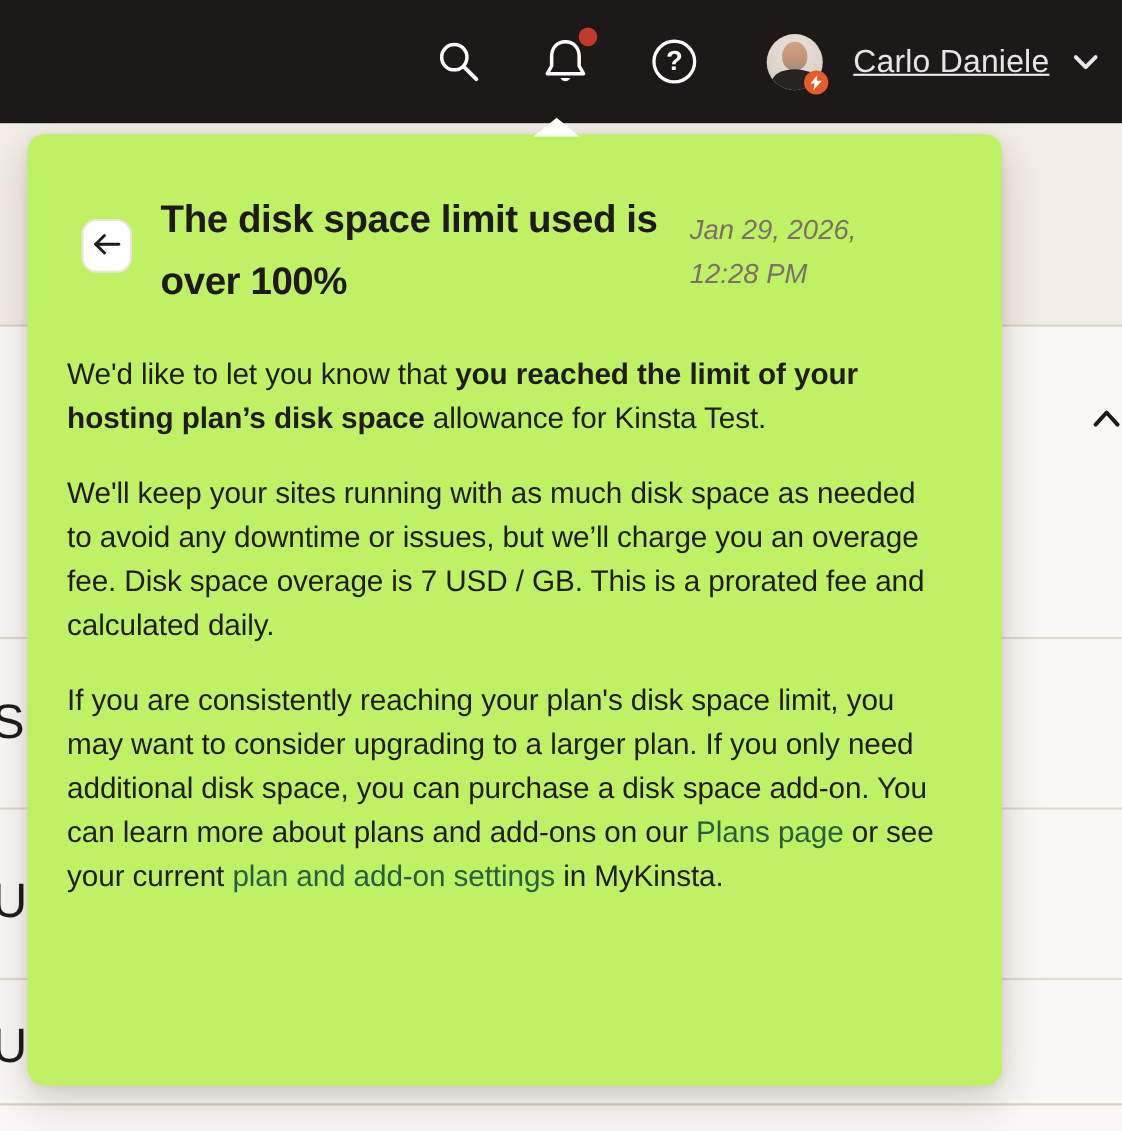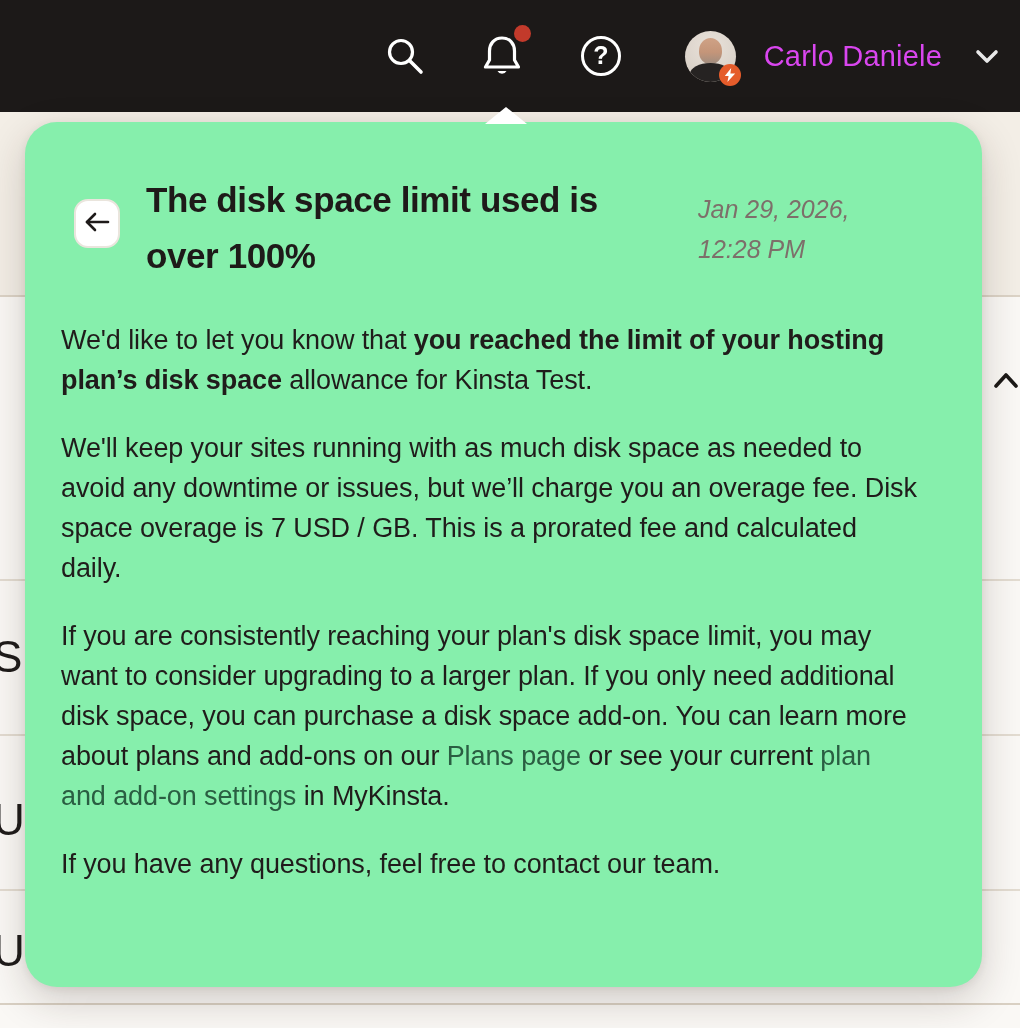--- a/index.html
+++ b/index.html
@@ -59,27 +59,27 @@
   .avatar-body {
     position:absolute; left:5px; top:32px; width:41px; height:22px;
     border-radius:50% 50% 0 0; background:#262322;
   }
   .avatar-clip { position:absolute; inset:0; border-radius:50%; overflow:hidden; }
   .avatar-badge {
     position:absolute; right:-5px; bottom:-4px; width:22px; height:22px;
     border-radius:50%; background:#e55c2b;
     display:flex; align-items:center; justify-content:center;
   }
-  .user-name { color:#d946ef; font-size:29px; font-weight:400; letter-spacing:0.2px; margin-right:30px; }
+  .user-name { color:#e5e5e5; font-size:29px; font-weight:400; letter-spacing:0.2px; margin-right:18px;text-decoration:underline; }
   .tb-caret { width:30px; height:30px; }
 
   
   .popup {
-    position:absolute; left:25px; top:122px; width:957px; height:865px;
-    background:#86efac; border-radius:32px; z-index:2;
+    position:absolute; left:25px; top:122px; width:886px; height:865px;
+    background:#bef264; border-radius:16px; z-index:2;
     box-shadow:0 14px 40px rgba(45,32,22,0.20), 0 2px 8px rgba(45,32,22,0.08);
   }
   .popup-notch {
     position:absolute; top:-15px; left:460px; width:0; height:0;
     border-left:21px solid transparent; border-right:21px solid transparent;
     border-bottom:17px solid #ffffff;
   }
   .popup-header { display:flex; align-items:flex-start; padding:50px 92px 0 49px; }
   .back-button {
     flex:none; width:46px; height:49px; margin-top:27px;
@@ -179,17 +179,16 @@
       </button>
       <h1 class="popup-title">The disk space limit used is
 over 100%</h1>
       <div class="popup-timestamp">Jan 29, 2026,
 12:28 PM</div>
     </div>
     <div class="popup-body">
       <p><span class="seg-plain">We'd like to let you know that </span><span class="seg-bold">you reached the limit of your hosting plan’s disk space</span><span class="seg-plain"> allowance for Kinsta Test.</span></p>
       <p><span class="seg-plain">We'll keep your sites running with as much disk space as needed to avoid any downtime or issues, but we’ll charge you an overage fee. Disk space overage is 7 USD / GB. This is a prorated fee and calculated daily.</span></p>
       <p><span class="seg-plain">If you are consistently reaching your plan's disk space limit, you may want to consider upgrading to a larger plan. If you only need additional disk space, you can purchase a disk space add-on. You can learn more about plans and add-ons on our </span><a class="seg-link">Plans page</a><span class="seg-plain"> or see your current </span><a class="seg-link">plan and add-on settings</a><span class="seg-plain"> in MyKinsta.</span></p>
-      <p><span class="seg-plain">If you have any questions, feel free to contact our team.</span></p>
     </div>
   </section>
 
 </div>
 
 </body></html>

